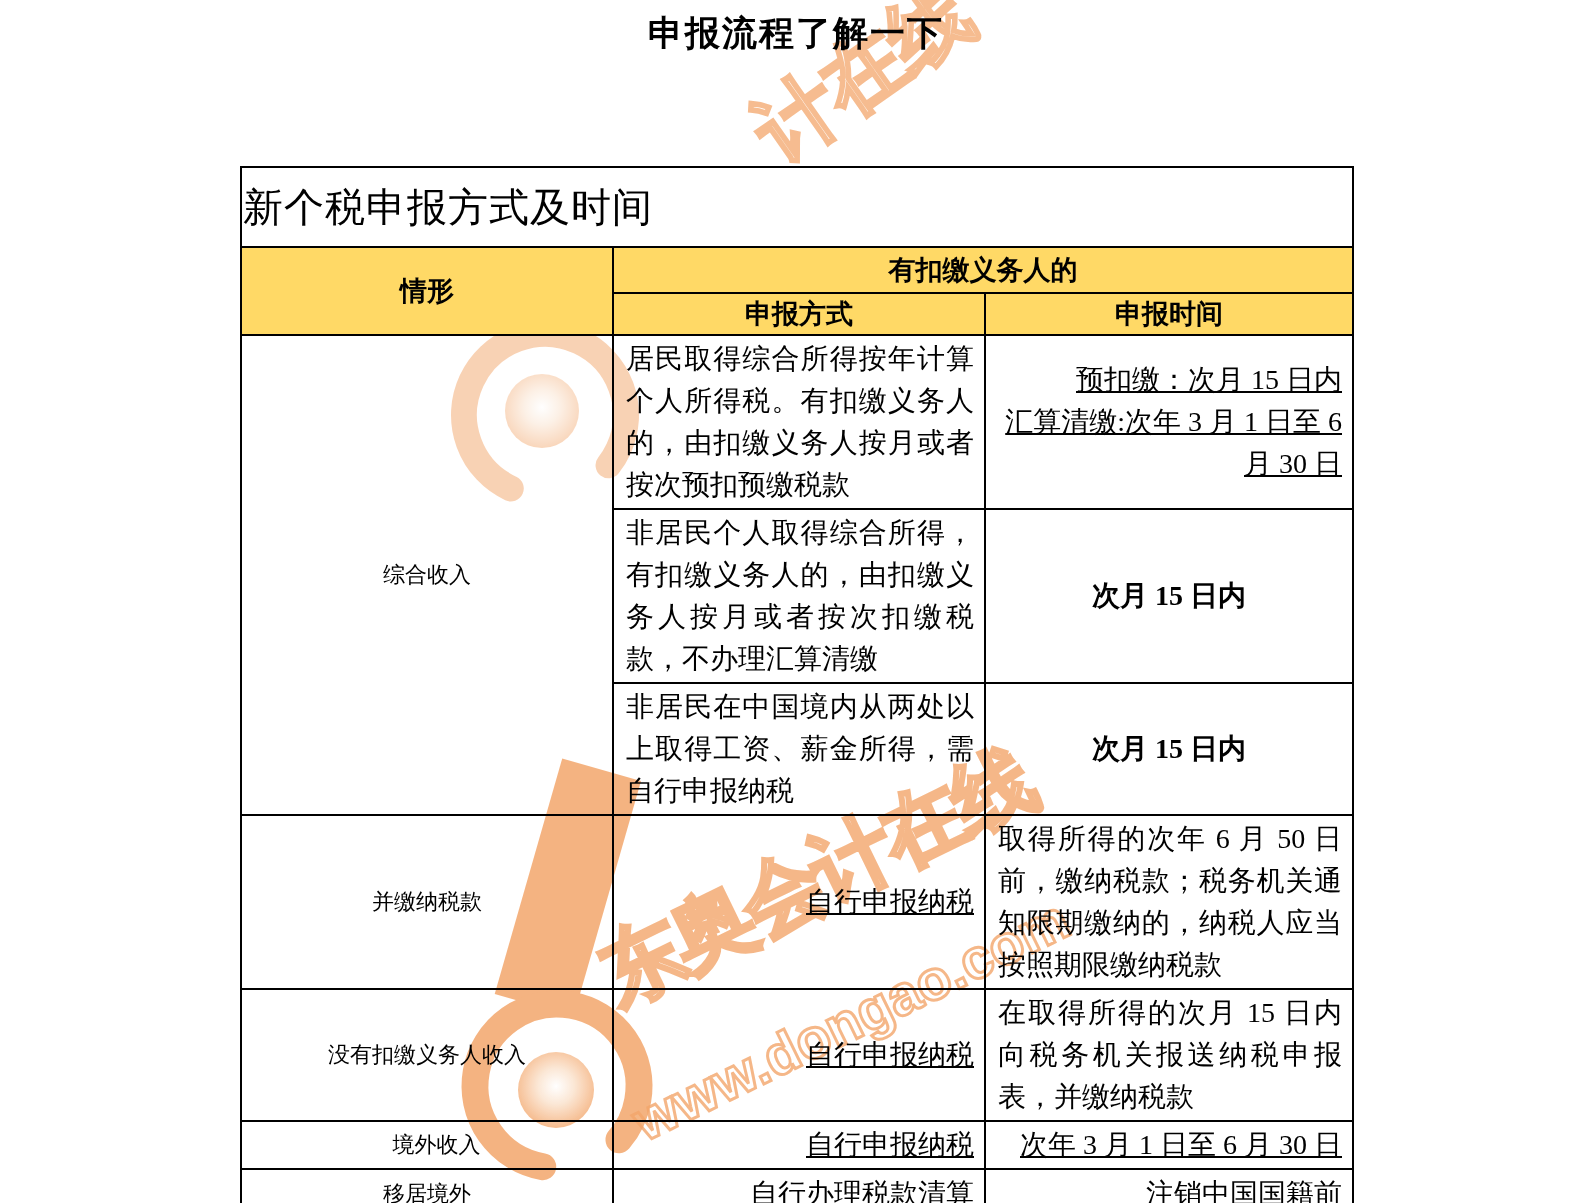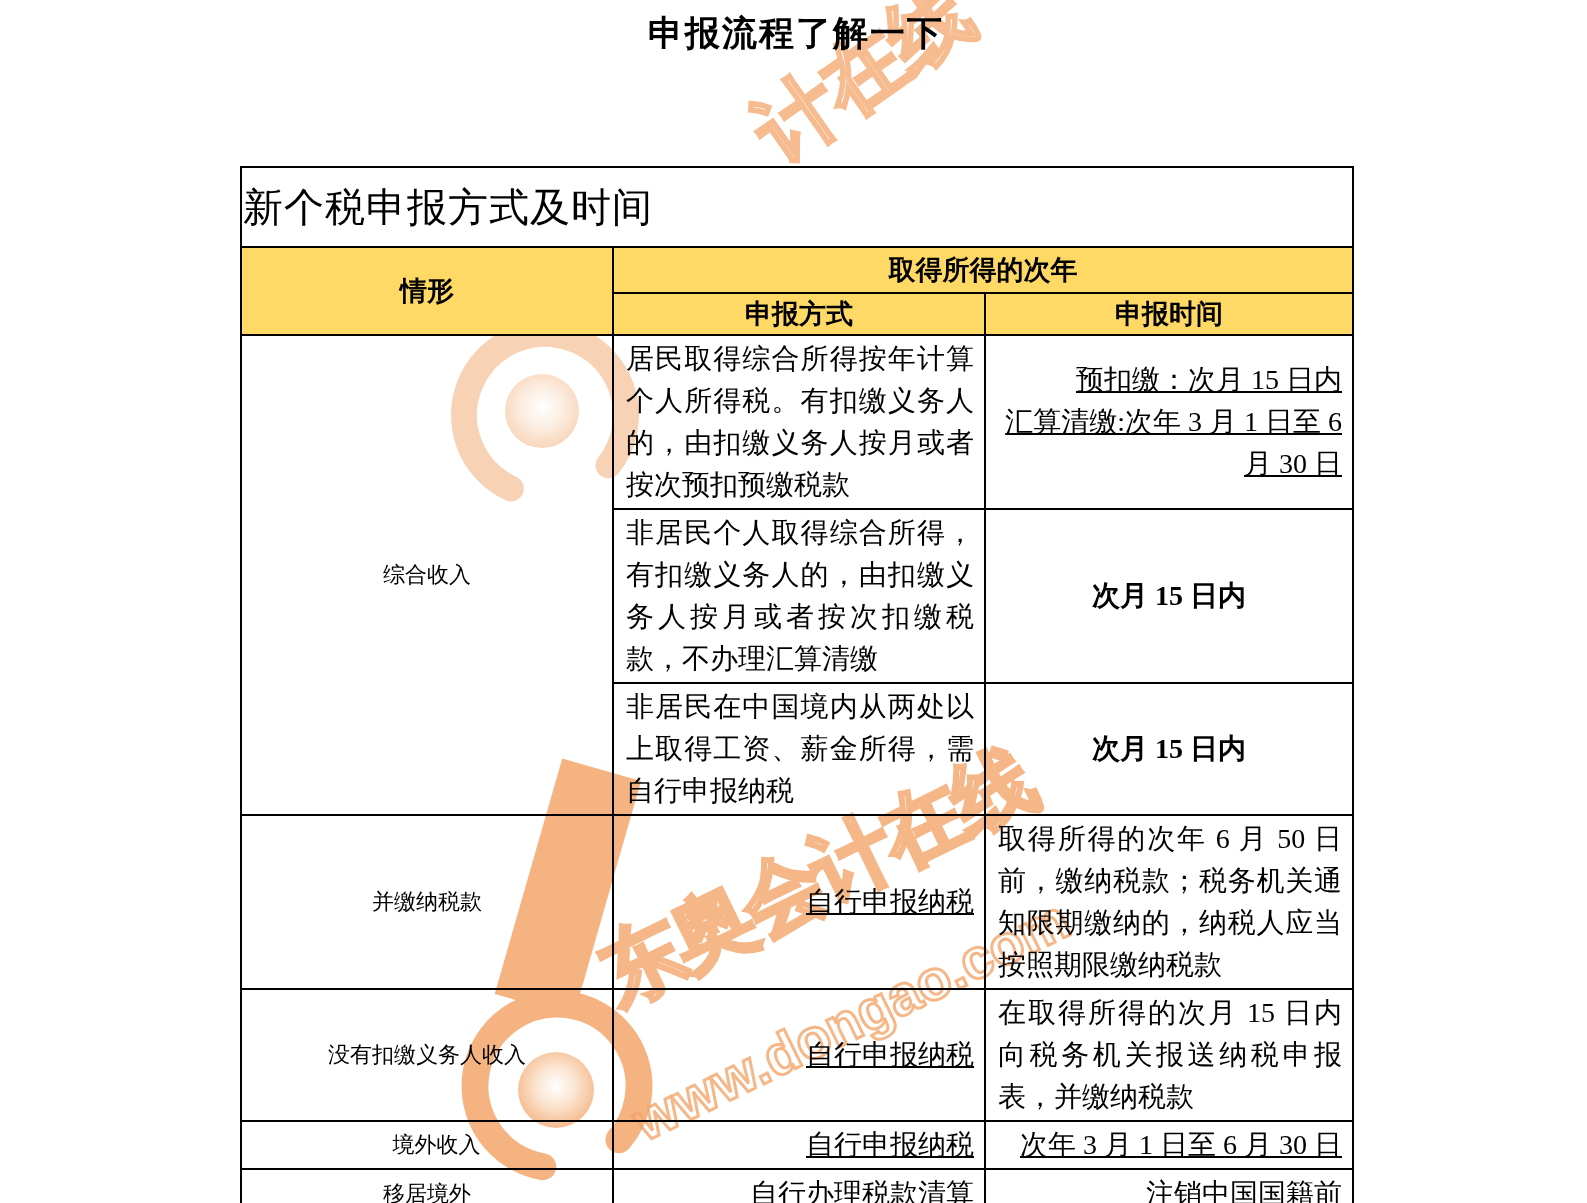--- a/index.html
+++ b/index.html
@@ -92,21 +92,21 @@
       <col style="width:372px">
       <col style="width:372px">
       <col style="width:368px">
     </colgroup>
     <tbody>
       <tr>
         <td colspan="3" class="cell-table-title">新个税申报方式及时间</td>
       </tr>
       <tr class="rh-h1">
         <td rowspan="2" class="cell-head">情形</td>
-        <td colspan="2" class="cell-head">取得所得的次年</td>
+        <td colspan="2" class="cell-head">有扣缴义务人的</td>
       </tr>
       <tr class="rh-h2">
         <td class="cell-head">申报方式</td>
         <td class="cell-head">申报时间</td>
       </tr>
 
       <tr class="rh-r1">
         <td rowspan="3" class="cell-sit">综合收入</td>
         <td class="cell-body">居民取得综合所得按年计算个人所得税。有扣缴义务人的，由扣缴义务人按月或者按次预扣预缴税款</td>
         <td class="cell-body al-left">预扣缴：次月 15 日内

